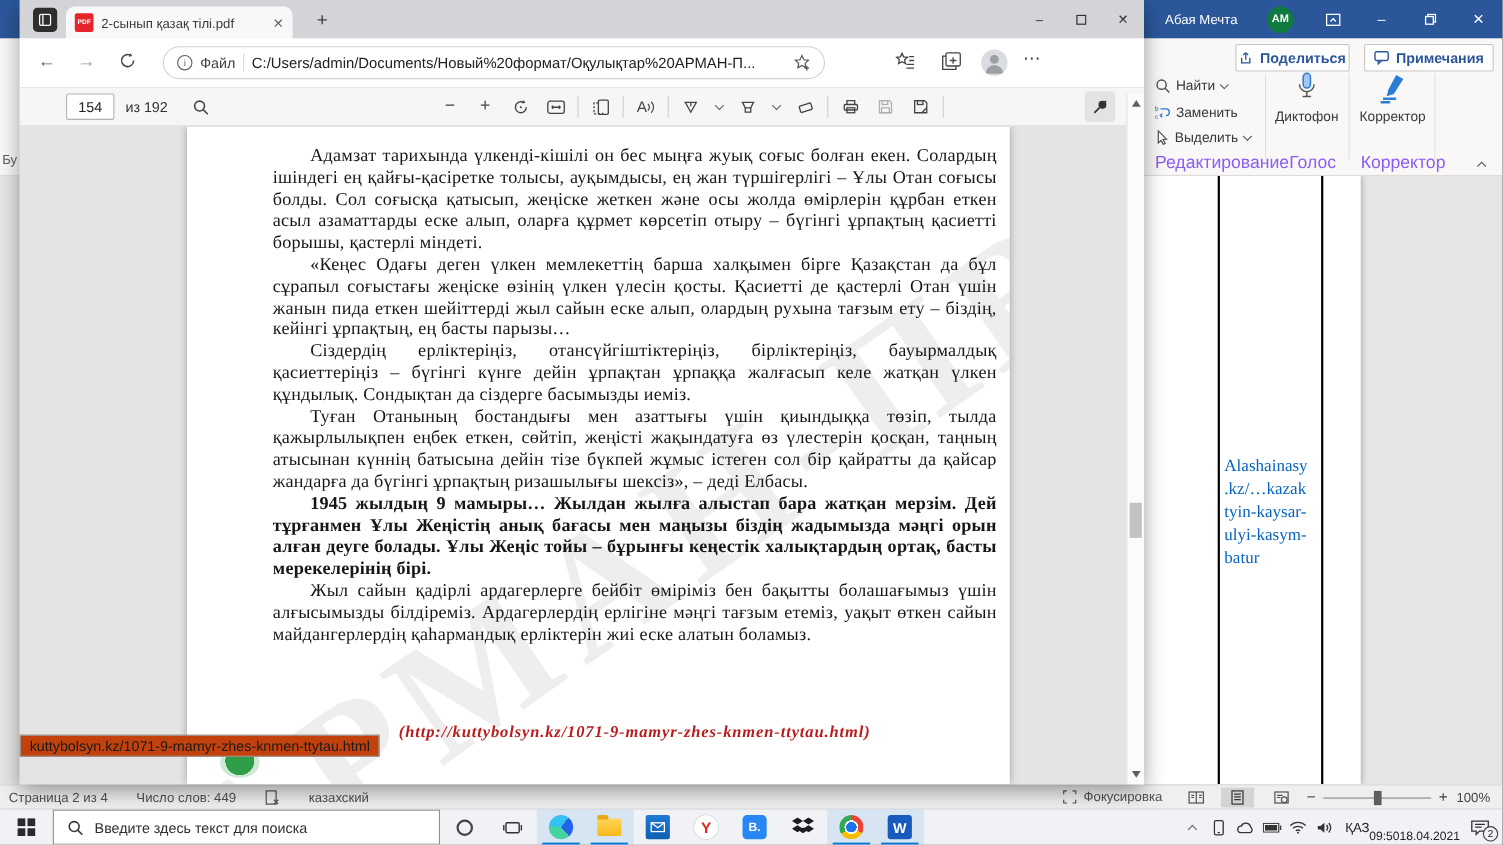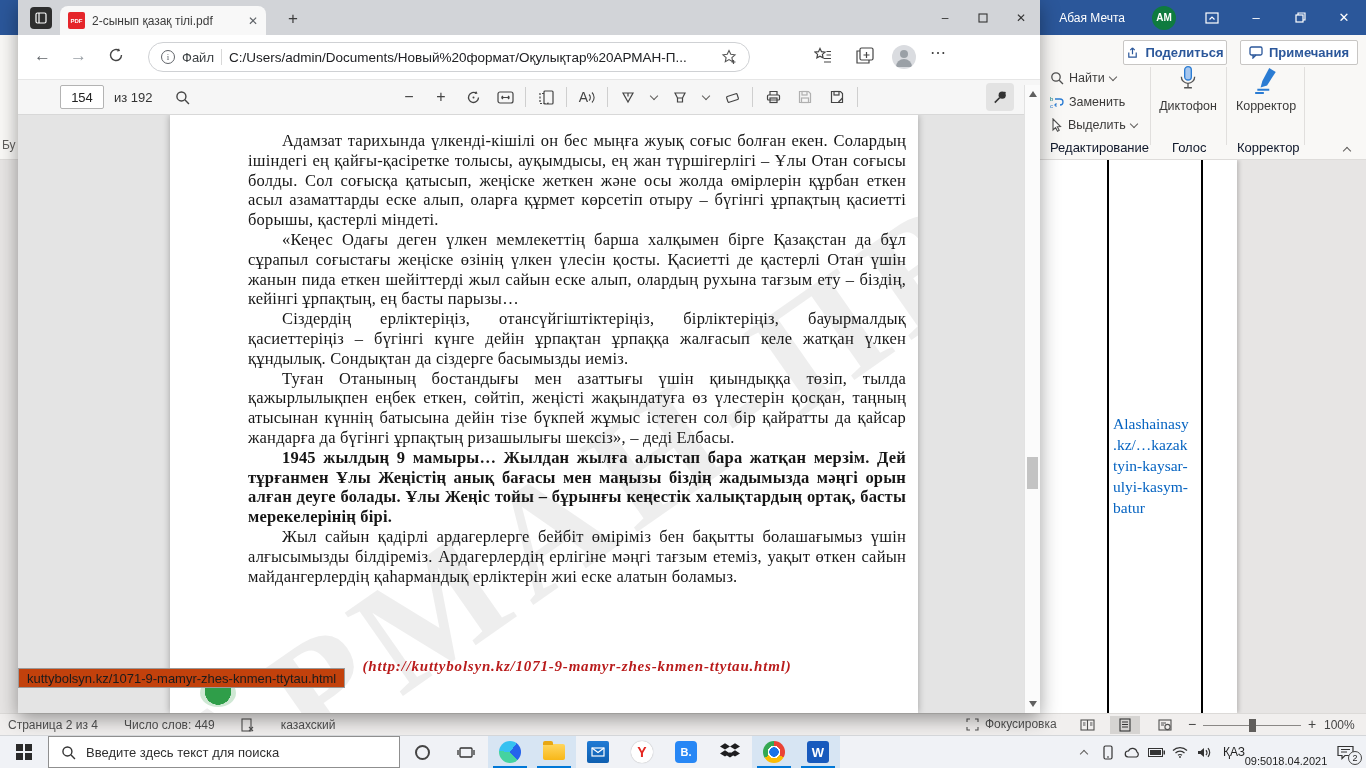--- a/index.html
+++ b/index.html
@@ -18,21 +18,21 @@
     font-size:13px;color:#fff;}
   .word-ribbon{position:absolute;left:0;top:35px;right:0;height:125px;background:#f9f8f6;
     border-bottom:1px solid #dedcda;overflow:hidden;}
   .clip-frag{position:absolute;left:2px;top:103px;width:15px;overflow:hidden;white-space:nowrap;
     font-size:12px;color:#605e5c;}
   .rib-btn{position:absolute;top:5px;height:25px;background:#fff;border:1px solid #c8c6c4;border-radius:2px;
     display:flex;align-items:center;justify-content:center;gap:6px;color:#2b579a;font-weight:bold;font-size:13px;}
   .rib-small{position:absolute;display:flex;align-items:center;gap:5px;font-size:12.5px;color:#3b3a39;height:20px;}
   .rib-big{position:absolute;display:flex;flex-direction:column;align-items:center;font-size:12.5px;color:#3b3a39;}
   .rib-div{position:absolute;top:32px;height:78px;width:1px;background:#e1dfdd;}
-  .rib-grp{position:absolute;top:105px;font-size:13px;color:#0f172a;}
+  .rib-grp{position:absolute;top:105px;font-size:16px;color:#8b5cf6;}
   .chev{display:inline-block;width:6px;height:6px;border-right:1.4px solid #605e5c;
     border-bottom:1.4px solid #605e5c;transform:rotate(45deg);margin-top:-3px;}
   .chev-up{transform:rotate(-135deg);margin-top:3px;}
   .word-doc{position:absolute;left:0;top:160px;right:0;bottom:55px;background:#e7e5e4;overflow:hidden;}
   .word-page{position:absolute;left:300px;top:0;bottom:0;width:937px;background:#fff;
     box-shadow:2px 0 4px rgba(0,0,0,.18);}
   .word-vline{position:absolute;top:0;bottom:0;width:2px;background:#000;}
   .word-links{position:absolute;left:1113px;top:253px;width:88px;
     font-family:"Liberation Serif",serif;font-size:15.5px;line-height:21px;color:#0563c1;}
   .word-statusbar{position:absolute;left:0;top:713px;right:0;height:22px;background:#f1efee;

